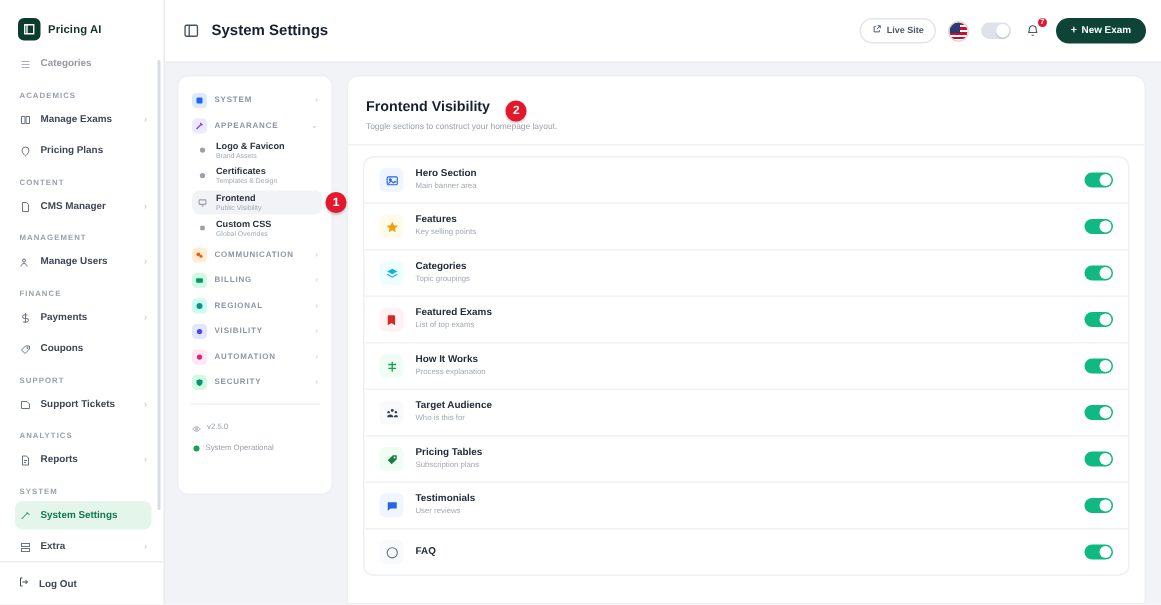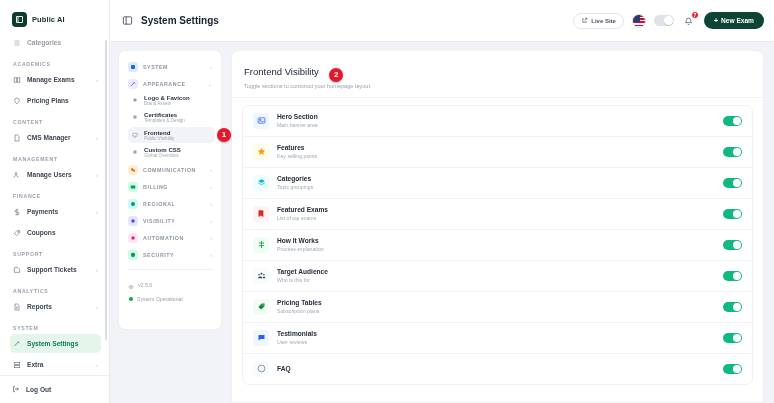--- a/index.html
+++ b/index.html
@@ -153,21 +153,21 @@
     box-shadow: 0 1px 2px rgba(0,0,0,.25); z-index: 20;
   }
 
   
   .content-card {
     flex: 1; background: #fff; border: 1px solid #edeff3;
     border-top-left-radius: 8px; border-top-right-radius: 8px;
     min-width: 0; display: flex; flex-direction: column; overflow: hidden;
   }
   .content-head { padding: 10px 12px 8px; border-bottom: 1px solid #f0f1f4; position: relative; }
-  .content-title { font-size: 9.5px; font-weight: normal; color: #18202f; display: inline-block; }
+  .content-title { font-size: 9.5px; font-weight: bold; color: #18202f; display: inline-block; }
   .content-sub { font-size: 5.6px; color: #9aa1ad; margin-top: 3px; }
   .list-wrap { padding: 7px 10px 0; flex: 1; overflow: hidden; }
   .list-box { border: 1px solid #eef0f4; border-radius: 7px; overflow: hidden; }
   .sec-row {
     display: flex; align-items: center; gap: 8px;
     padding: 7px 10px; border-bottom: 1px solid #f1f2f5;
   }
   .sec-row:last-child { border-bottom: none; }
   .sec-ico {
     width: 16px; height: 16px; border-radius: 4px; flex: 0 0 16px;
@@ -192,21 +192,21 @@
 <div class="app">
 
   <aside class="sidebar">
     <div class="brand">
       <span class="brand-mark">
         <svg viewBox="0 0 24 24" fill="none" stroke="currentColor" stroke-width="2.4">
           <path d="M4 4h16v16H4z"></path>
             <path d="M8 4v16"></path>
         </svg>
       </span>
-      <span class="brand-name">Public AI</span>
+      <span class="brand-name">Pricing AI</span>
     </div>
 
     <div class="nav-scroll">
       <div class="nav-item faded">
         <span class="ico">
           <svg viewBox="0 0 24 24" fill="none" stroke="currentColor" stroke-width="2.4">
               <path d="M4 6h16M4 12h16M4 18h16"></path>
             </svg>
         </span>
         <span class="lbl">Categories</span>

